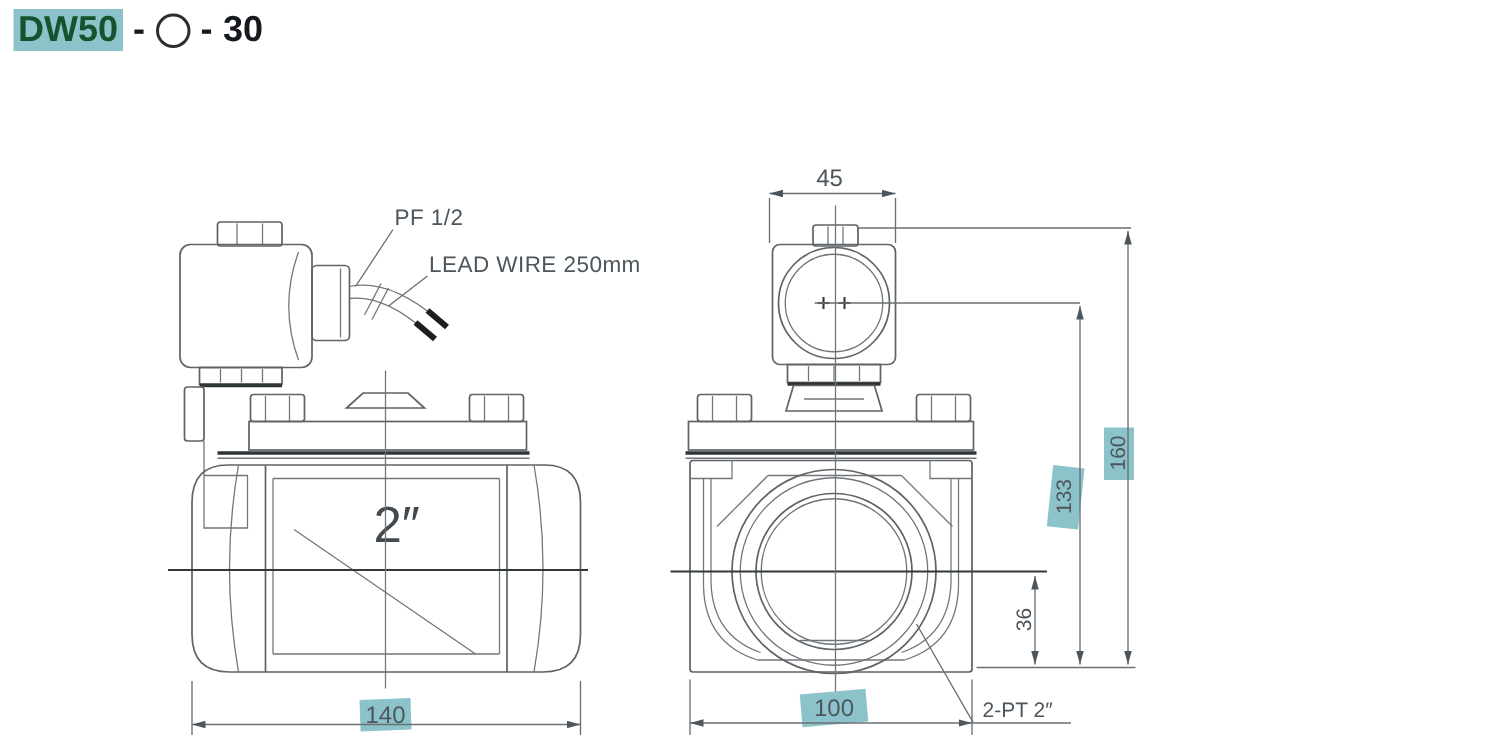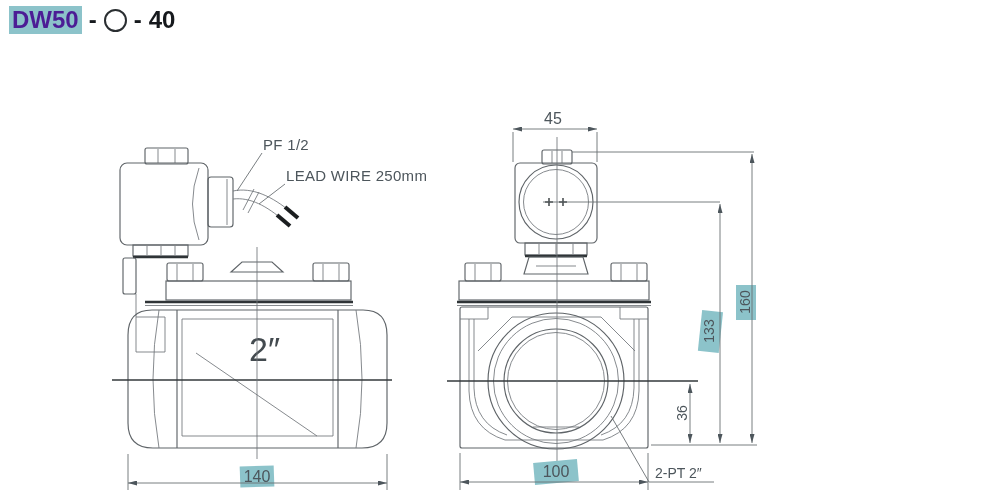--- a/index.html
+++ b/index.html
@@ -12,21 +12,21 @@
   }
   html,body{margin:0;padding:0;}
   body{
     width:1000px;height:500px;background:#ffffff;position:relative;
     font-family:"Liberation Sans",sans-serif;overflow:hidden;
   }
   .title{
     position:absolute;left:9px;top:6px;display:flex;align-items:center;gap:7px;
     font-size:24px;font-weight:bold;color:var(--title_text);
   }
-  .model{background:var(--highlight);padding:0 3px;color:#4c1d95;}
+  .model{background:var(--highlight);padding:0 3px;color:#14532d;}
   .opt-circle{
     width:19px;height:19px;border:2px solid #2a2e31;border-radius:50%;
     display:inline-block;background:#fff;
   }
   svg{position:absolute;left:0;top:0;}
   svg text{font-family:"Liberation Sans",sans-serif;fill:var(--dim_text);}
   .lbl{font-size:15px;letter-spacing:.3px;}
   .dim{font-size:16px;}
   .dims{font-size:14px;}
   .bore{font-size:34px;fill:#434a4f;}
@@ -39,21 +39,21 @@
   .hl{fill:var(--highlight);}
 </style>
 </head>
 <body>
 
 <div class="title">
   <span class="model">DW50</span>
   <span>-</span>
   <span class="opt-circle"></span>
   <span>-</span>
-  <span>40</span>
+  <span>30</span>
 </div>
 
 <svg width="1000" height="500" viewBox="0 0 1000 500">
   <defs>
     <marker id="arr" markerUnits="userSpaceOnUse" markerWidth="9" markerHeight="5" refX="9" refY="2.5" orient="auto-start-reverse">
       <path d="M0,0 L9,2.5 L0,5 Z" fill="#4d565c"></path>
     </marker>
   </defs>
 
   <g>

